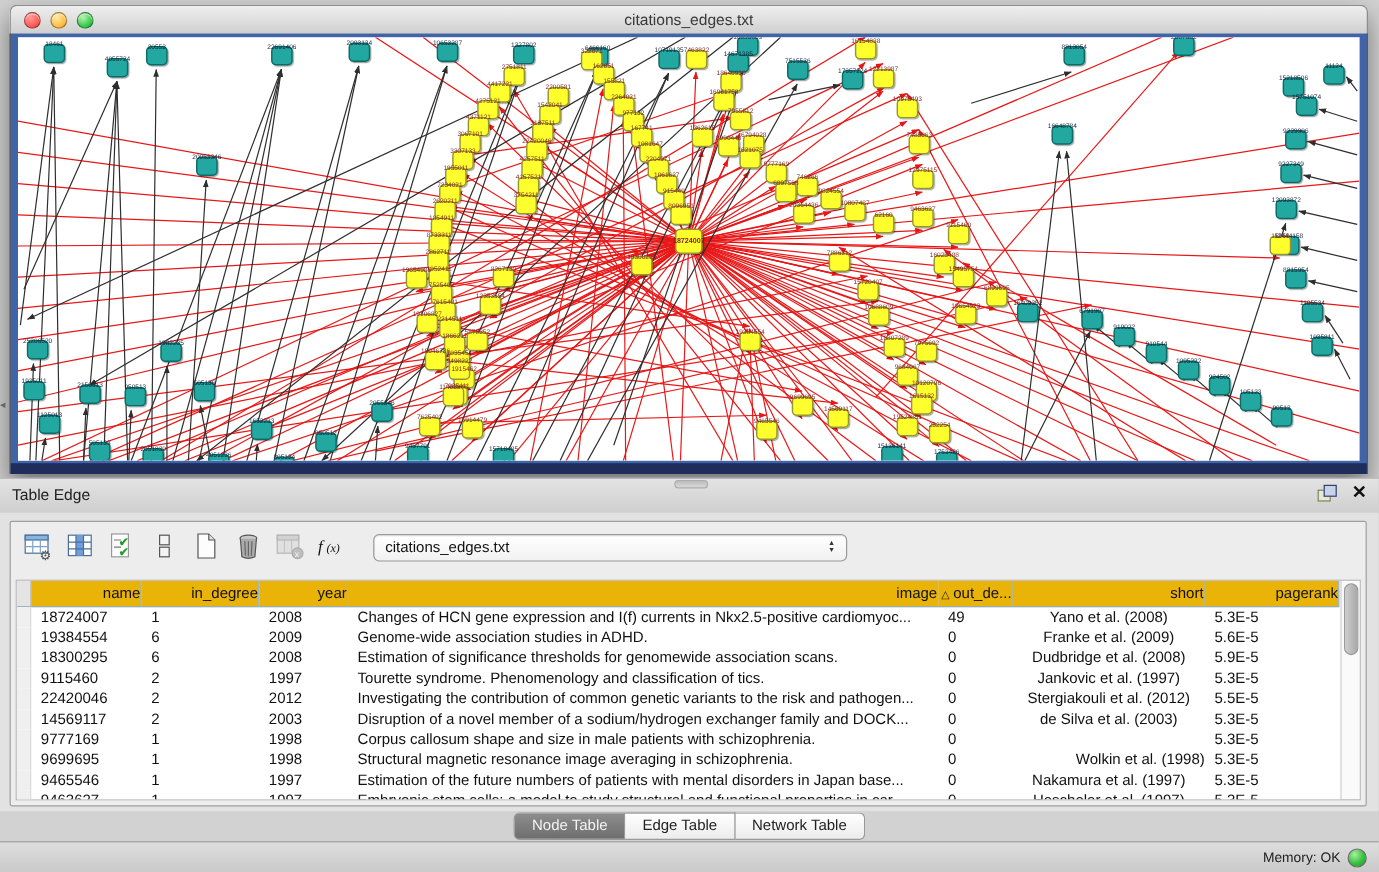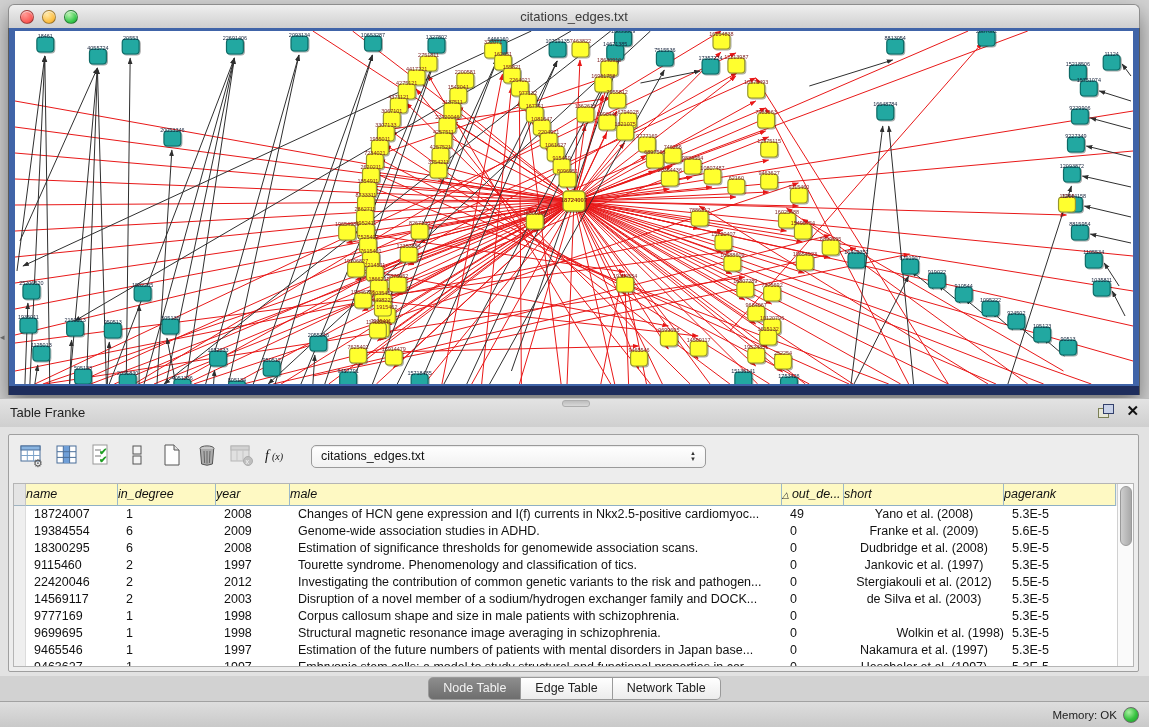--- a/index.html
+++ b/index.html
@@ -39,22 +39,22 @@
   .net-select{margin-left:14px;width:395px;height:23px;border:1px solid #9a9a9a;border-radius:5px;
               background:linear-gradient(#ffffff,#f1f1f1);display:flex;align-items:center;padding:0 9px;box-sizing:border-box;
               font-size:12.5px;color:#111;box-shadow:inset 0 1px 1px rgba(0,0,0,.08);}
   .net-select .sel-text{flex:1;}
   .updown{display:flex;flex-direction:column;line-height:5px;font-size:6px;color:#333;gap:1px;}
   .table-wrap{position:absolute;left:4px;right:4px;top:48px;bottom:4px;background:#fff;border:1px solid #b5b5b5;
               overflow:hidden;display:flex;}
   .grid-area{flex:1;overflow:hidden;}
   .hdr-row{display:flex;height:22px;background:#f0f0f0;}
   .hdr-gutter{width:12px;background:#e4e4e4;border-right:1px solid #c5c5c5;border-bottom:1px solid #9fb4c2;box-sizing:border-box;}
-  .hdr-cell{background:#fef9c3;border-right:1px solid #9cb9c9;border-bottom:1px solid #8fb0c4;box-sizing:border-box;
-            font-size:12.5px;color:#111;text-align:left;line-height:21px;overflow:hidden;white-space:nowrap;flex:0 0 auto;font-style:italic;}
+  .hdr-cell{background:#eab308;border-right:1px solid #9cb9c9;border-bottom:1px solid #8fb0c4;box-sizing:border-box;
+            font-size:12.5px;color:#111;text-align:right;line-height:21px;overflow:hidden;white-space:nowrap;flex:0 0 auto;}
   .sort-tri{font-size:9px;margin-right:3px;color:#222;}
   .data-rows{background:#fff;}
   .data-row{display:flex;height:17px;}
   .row-gutter{width:12px;background:#efefef;border-right:1px solid #dcdcdc;box-sizing:border-box;flex:0 0 auto;}
   .cell{font-size:12.5px;color:#111;line-height:17px;white-space:nowrap;overflow:hidden;box-sizing:border-box;
         padding-left:8px;flex:0 0 auto;}
   .cell.center{text-align:center;padding-left:0;}
   .vscroll{width:15px;background:#fafafa;border-left:1px solid #d0d0d0;position:relative;flex:0 0 auto;}
   .vthumb{position:absolute;left:2px;top:2px;width:10px;height:58px;border-radius:6px;
           background:linear-gradient(90deg,#cecece,#a9a9a9);border:1px solid #9a9a9a;}
@@ -602,21 +602,21 @@
           <text x="563" y="171.5" font-size="6" font-weight="bold" text-anchor="middle" fill="#7c1d1d" font-family="Liberation Sans,sans-serif">18724007</text>
         </svg>
       </div>
     <div class="frame-bottom"></div>
   </div>
 </div>
 <div class="hide-arrow">◂</div>
 
 <div class="panel-header">
   <div class="panel-grip"></div>
-  <span class="ph-title">Table Franke</span>
+  <span class="ph-title">Table Edge</span>
   <div class="ph-icons">
     <div class="float-icon">
         <div class="b1"></div>
         <div class="b2"></div>
       </div>
     <div class="close-x">✕</div>
   </div>
 </div>
 
 <div class="panel-body">
@@ -682,21 +682,21 @@
           </span>
       </div>
     </div>
     <div class="table-wrap">
       <div class="grid-area">
         <div class="hdr-row">
           <div class="hdr-gutter"></div>
         <div class="hdr-cell" style="width: 92px;"><span>name</span></div>
             <div class="hdr-cell" style="width: 98px;"><span>in_degree</span></div>
             <div class="hdr-cell" style="width: 74px;"><span>year</span></div>
-            <div class="hdr-cell" style="width: 492px;"><span>male</span></div>
+            <div class="hdr-cell" style="width: 492px;"><span>image</span></div>
             <div class="hdr-cell" style="width: 62px;"><span class="sort-tri">△</span><span>out_de...</span></div>
             <div class="hdr-cell" style="width: 160px;"><span>short</span></div>
             <div class="hdr-cell" style="width: 112px;"><span>pagerank</span></div>
           </div>
         <div class="data-rows">
             <div class="data-row">
               <div class="row-gutter"></div>
               <div class="cell" style="width: 92px;">18724007</div>
               <div class="cell" style="width: 98px;">1</div>
               <div class="cell" style="width: 74px;">2008</div>

